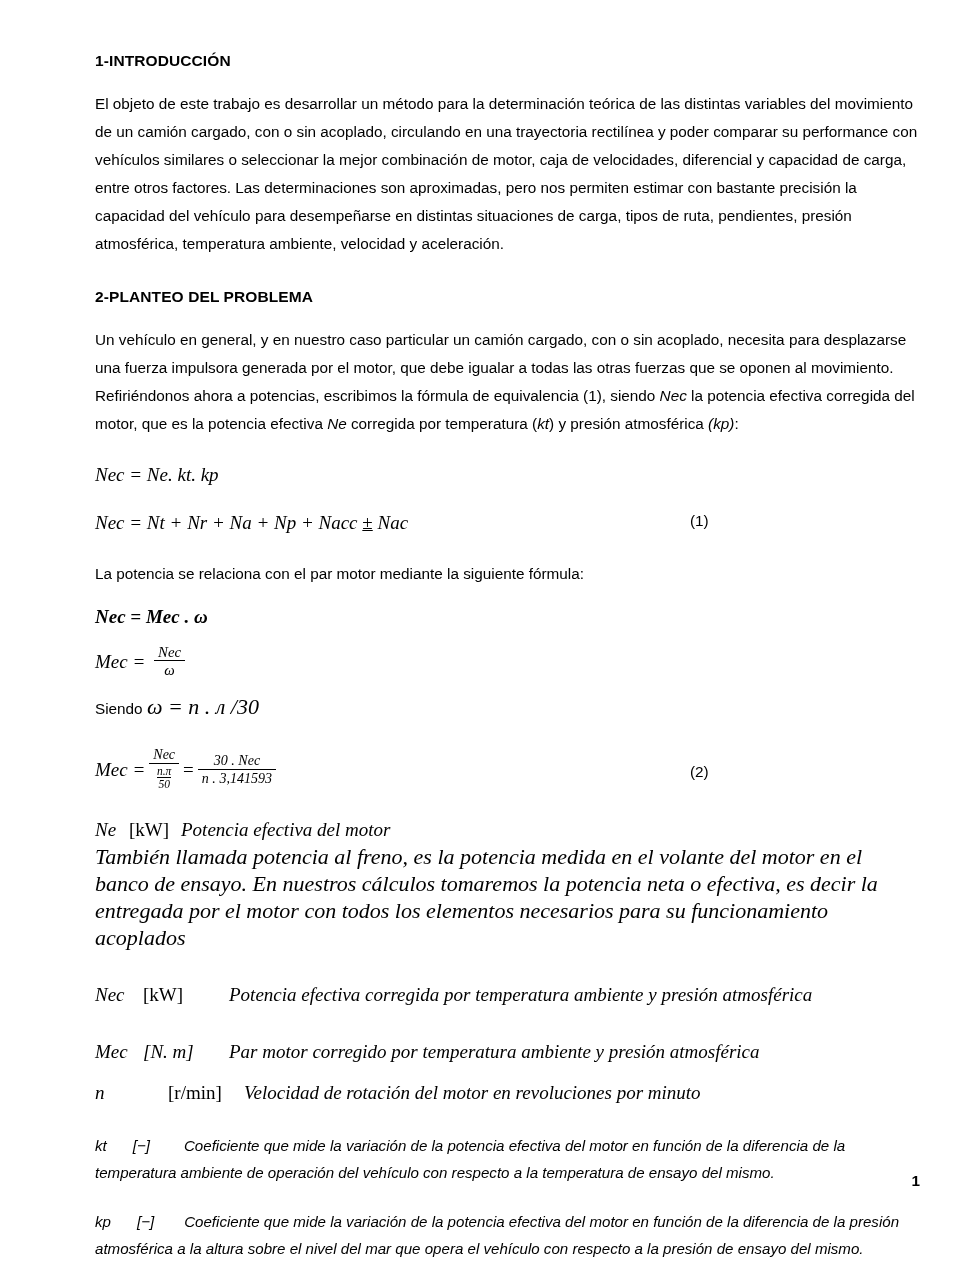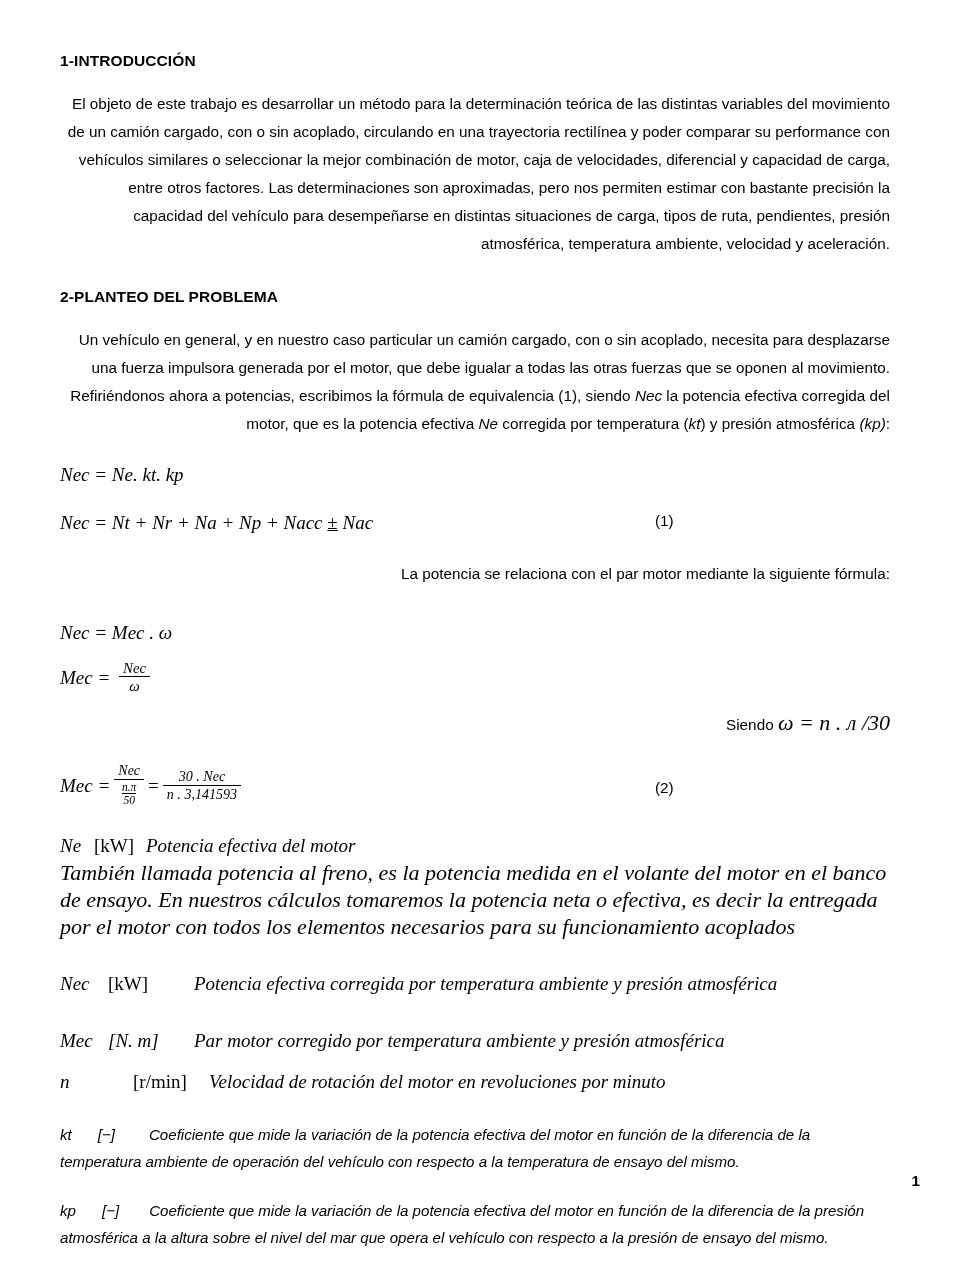--- a/index.html
+++ b/index.html
@@ -14,40 +14,40 @@
     font-family: "Liberation Sans", sans-serif;
     color: #000000;
     -webkit-font-smoothing: antialiased;
   }
   .page {
     position: absolute;
     left: 0; top: 0;
     width: 980px;
     height: 1268px;
     box-sizing: border-box;
-    padding: 52px 60px 40px 60px;
+    padding: 52px 60px 40px 95px;
   }
 
   
   .heading {
     font-family: "Liberation Sans", sans-serif;
     font-weight: bold;
     font-size: 15.5px;
     letter-spacing: 0.1px;
     margin: 0 0 20px 0;
   }
   .heading.second { margin-top: 30px; }
 
   .para {
     font-family: "Liberation Sans", sans-serif;
     font-size: 15.3px;
     line-height: 28px;
     margin: 0 0 6px 0;
     max-width: 830px;
-    text-align: right;
+    text-align: left;
   }
   .para .it { font-style: italic; }
 
   
   .eq-row {
     position: relative;
     display: block;
     margin: 18px 0 0 0;
     min-height: 26px;
   }
@@ -167,21 +167,21 @@
     <span class="eq">Nec = Ne. kt. kp</span>
   </div>
 
   <div class="eq-row" style="margin-top:22px;">
     <span class="eq"><span>Nec = Nt + Nr + Na + Np + Nacc </span><span class="underline-pm">±</span><span> Nac</span></span>
     <span class="eq-num">(1)</span>
   </div>
 
   <p class="para" style="margin-top:24px;">La potencia se relaciona con el par motor mediante la siguiente fórmula:</p>
 
-  <div class="eq-row" style="margin-top:32px;">
+  <div class="eq-row" style="margin-top:16px;font-weight:bold;">
     <span class="eq">Nec = Mec . ω</span>
   </div>
 
   <div class="eq-row" style="margin-top:16px;">
     <span class="eq"><span>Mec = </span><span class="frac"><span class="num">Nec</span><span class="den">ω</span></span></span>
   </div>
 
   <p class="para" style="margin-top:12px;"><span>Siendo </span><span class="it" style="font-family:'Liberation Serif',serif;font-size:22px;">ω = n . л /30</span></p>
 
   <div class="eq-row" style="margin-top:26px;">

